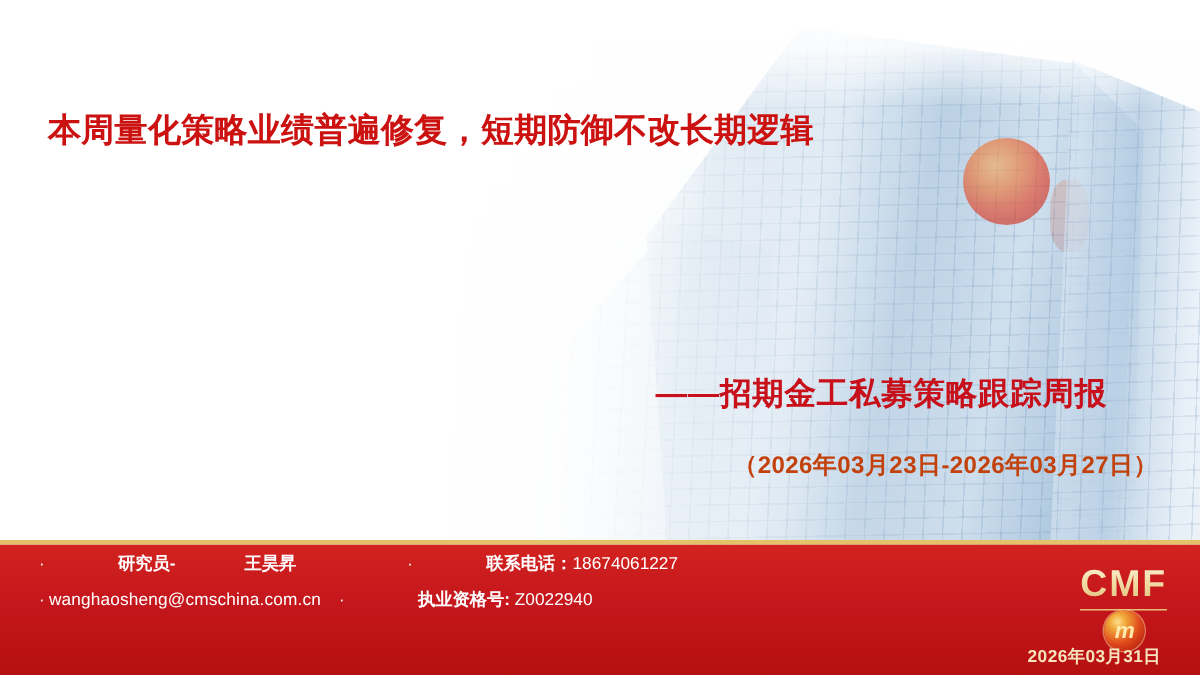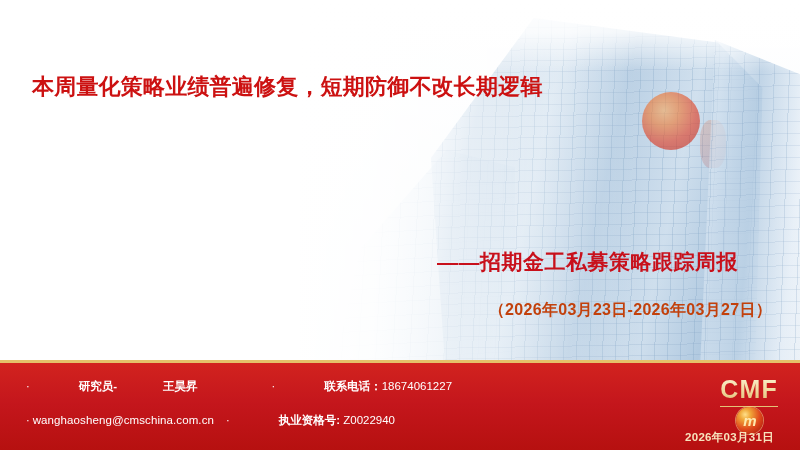--- a/index.html
+++ b/index.html
@@ -290,21 +290,21 @@
   .f-dot {
     display: inline-block;
     margin-right: 3px;
     font-size: 11px;
     line-height: 1;
     color: #ffffff;
   }
   .f-row-1 .f-item-phone { margin-left: 74px; }
   .f-row-2 .f-item-cert  { margin-left: 12px; }
   .f-label { font-weight: bold; padding-left: 46px; }
-  .f-val   { font-weight: normal; margin-top: 10px; }
+  .f-val   { font-weight: normal; }
   .f-mail  { font-weight: normal; letter-spacing: 0.1px; }
 
   
   .logo {
     position: absolute;
     right: 22px;
     top: 14px;
     display: flex;
     align-items: center;
     height: 34px;

